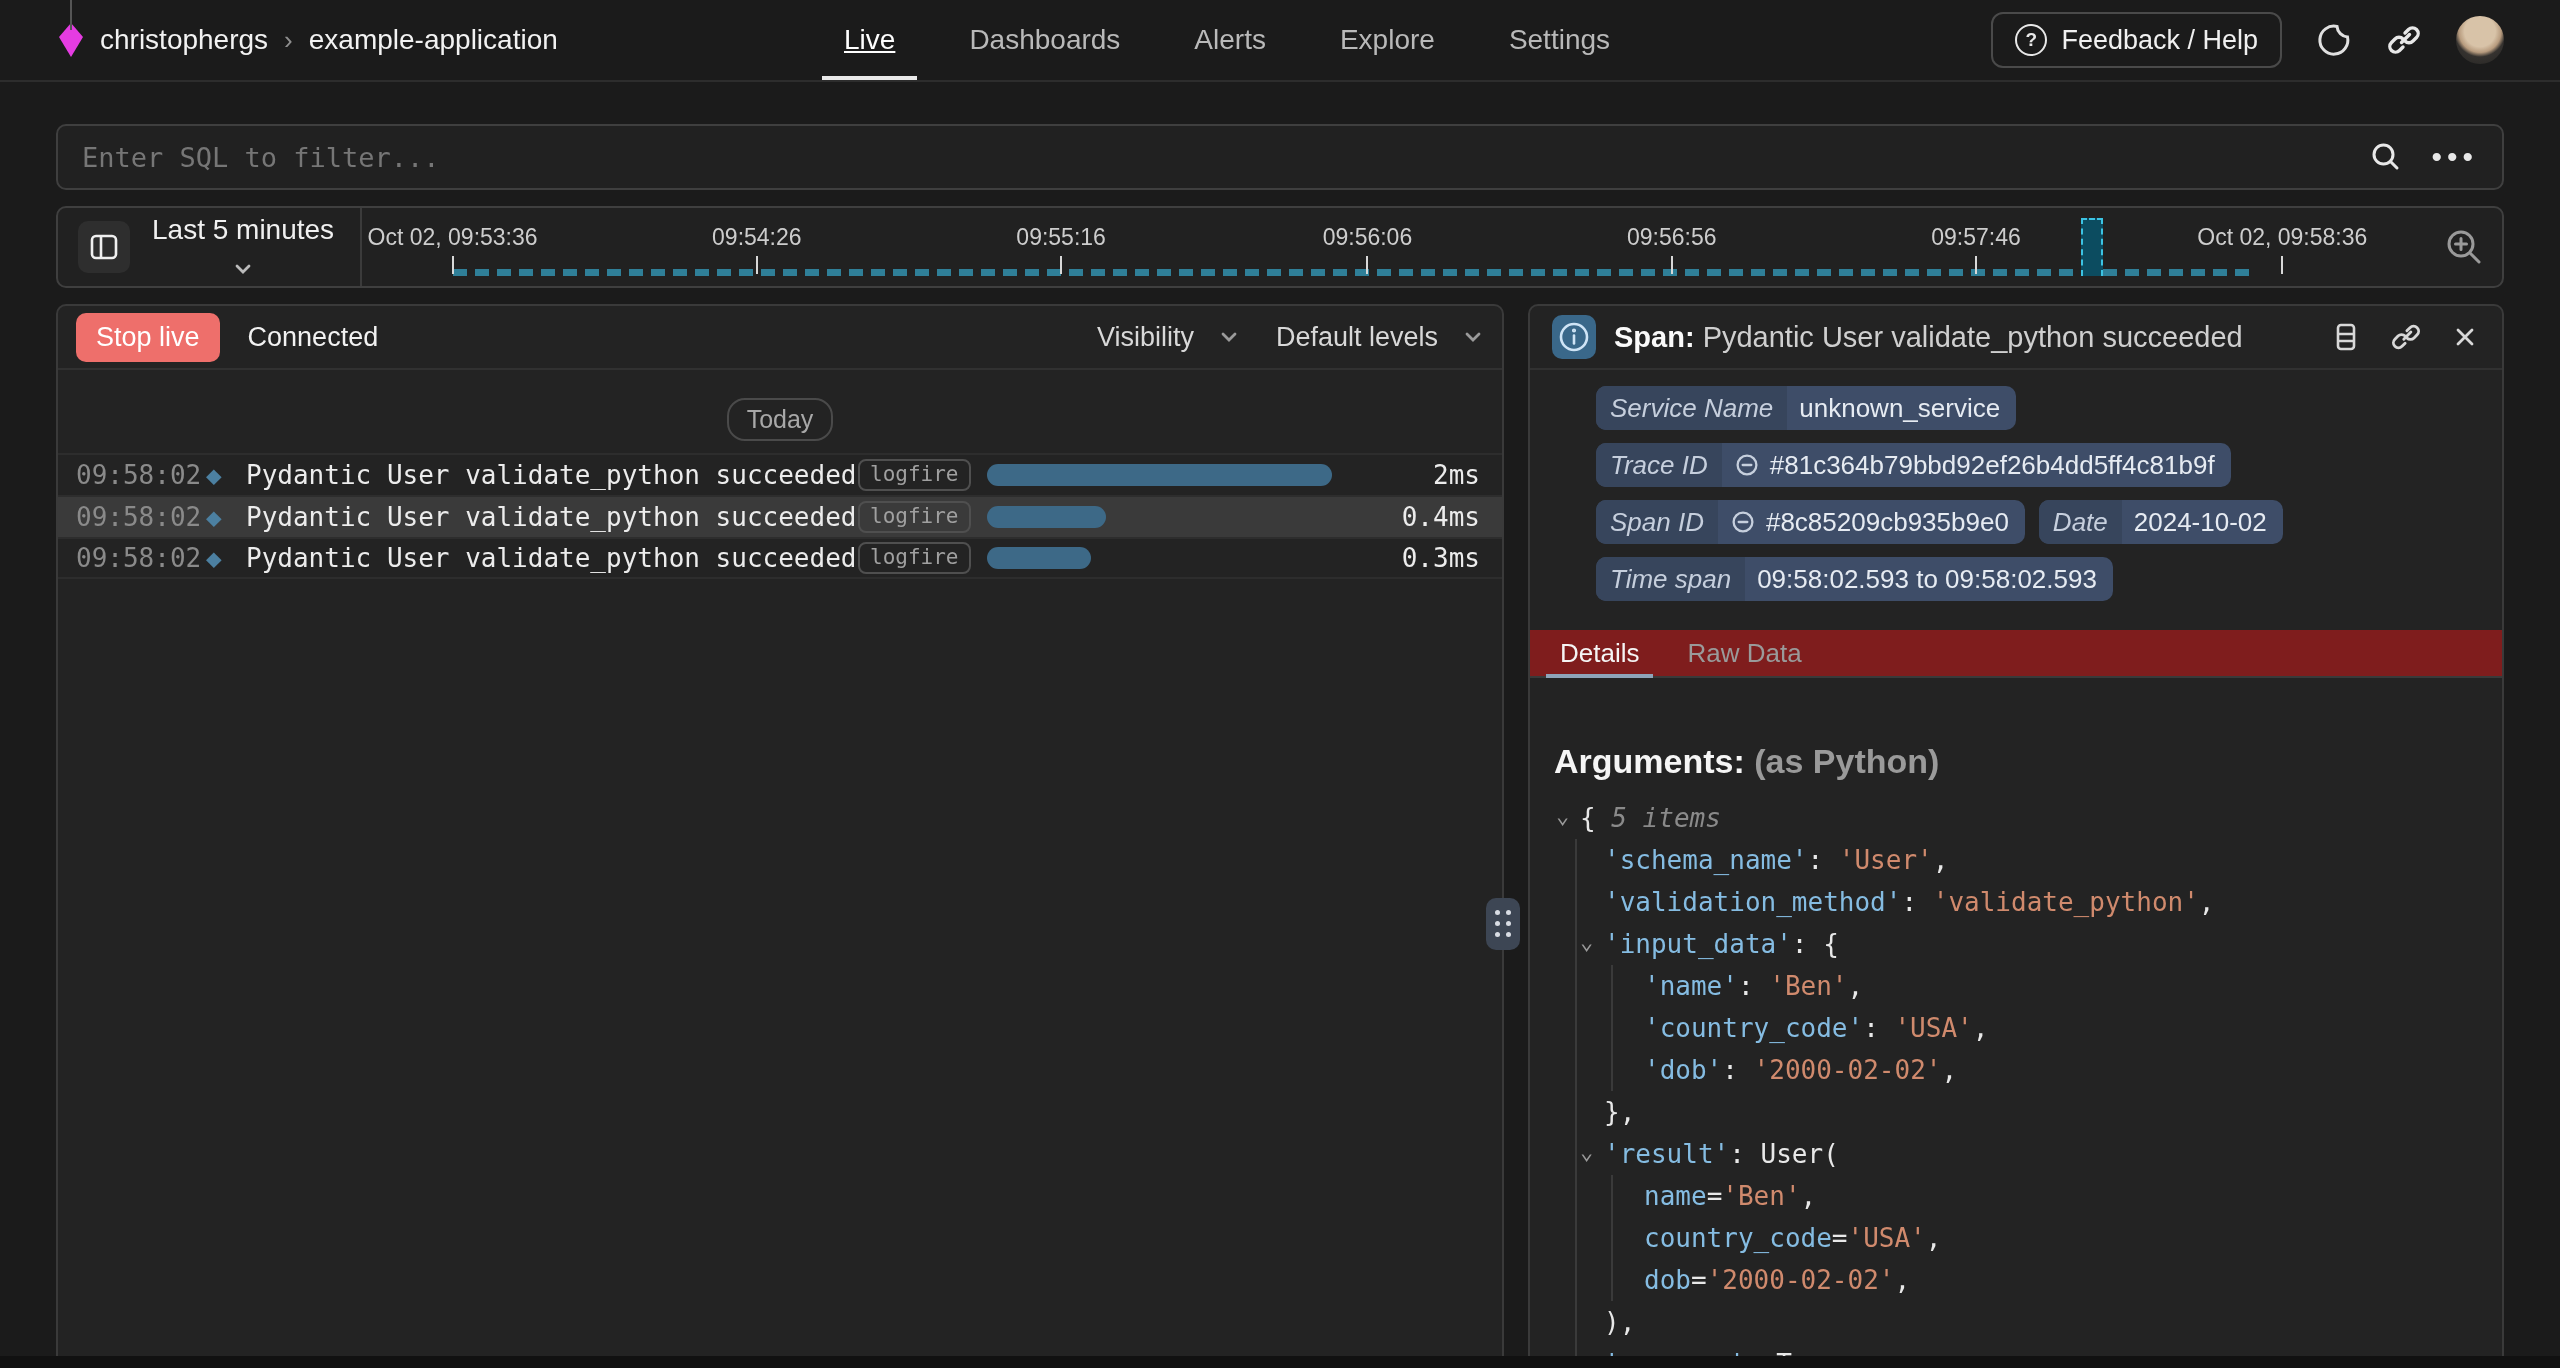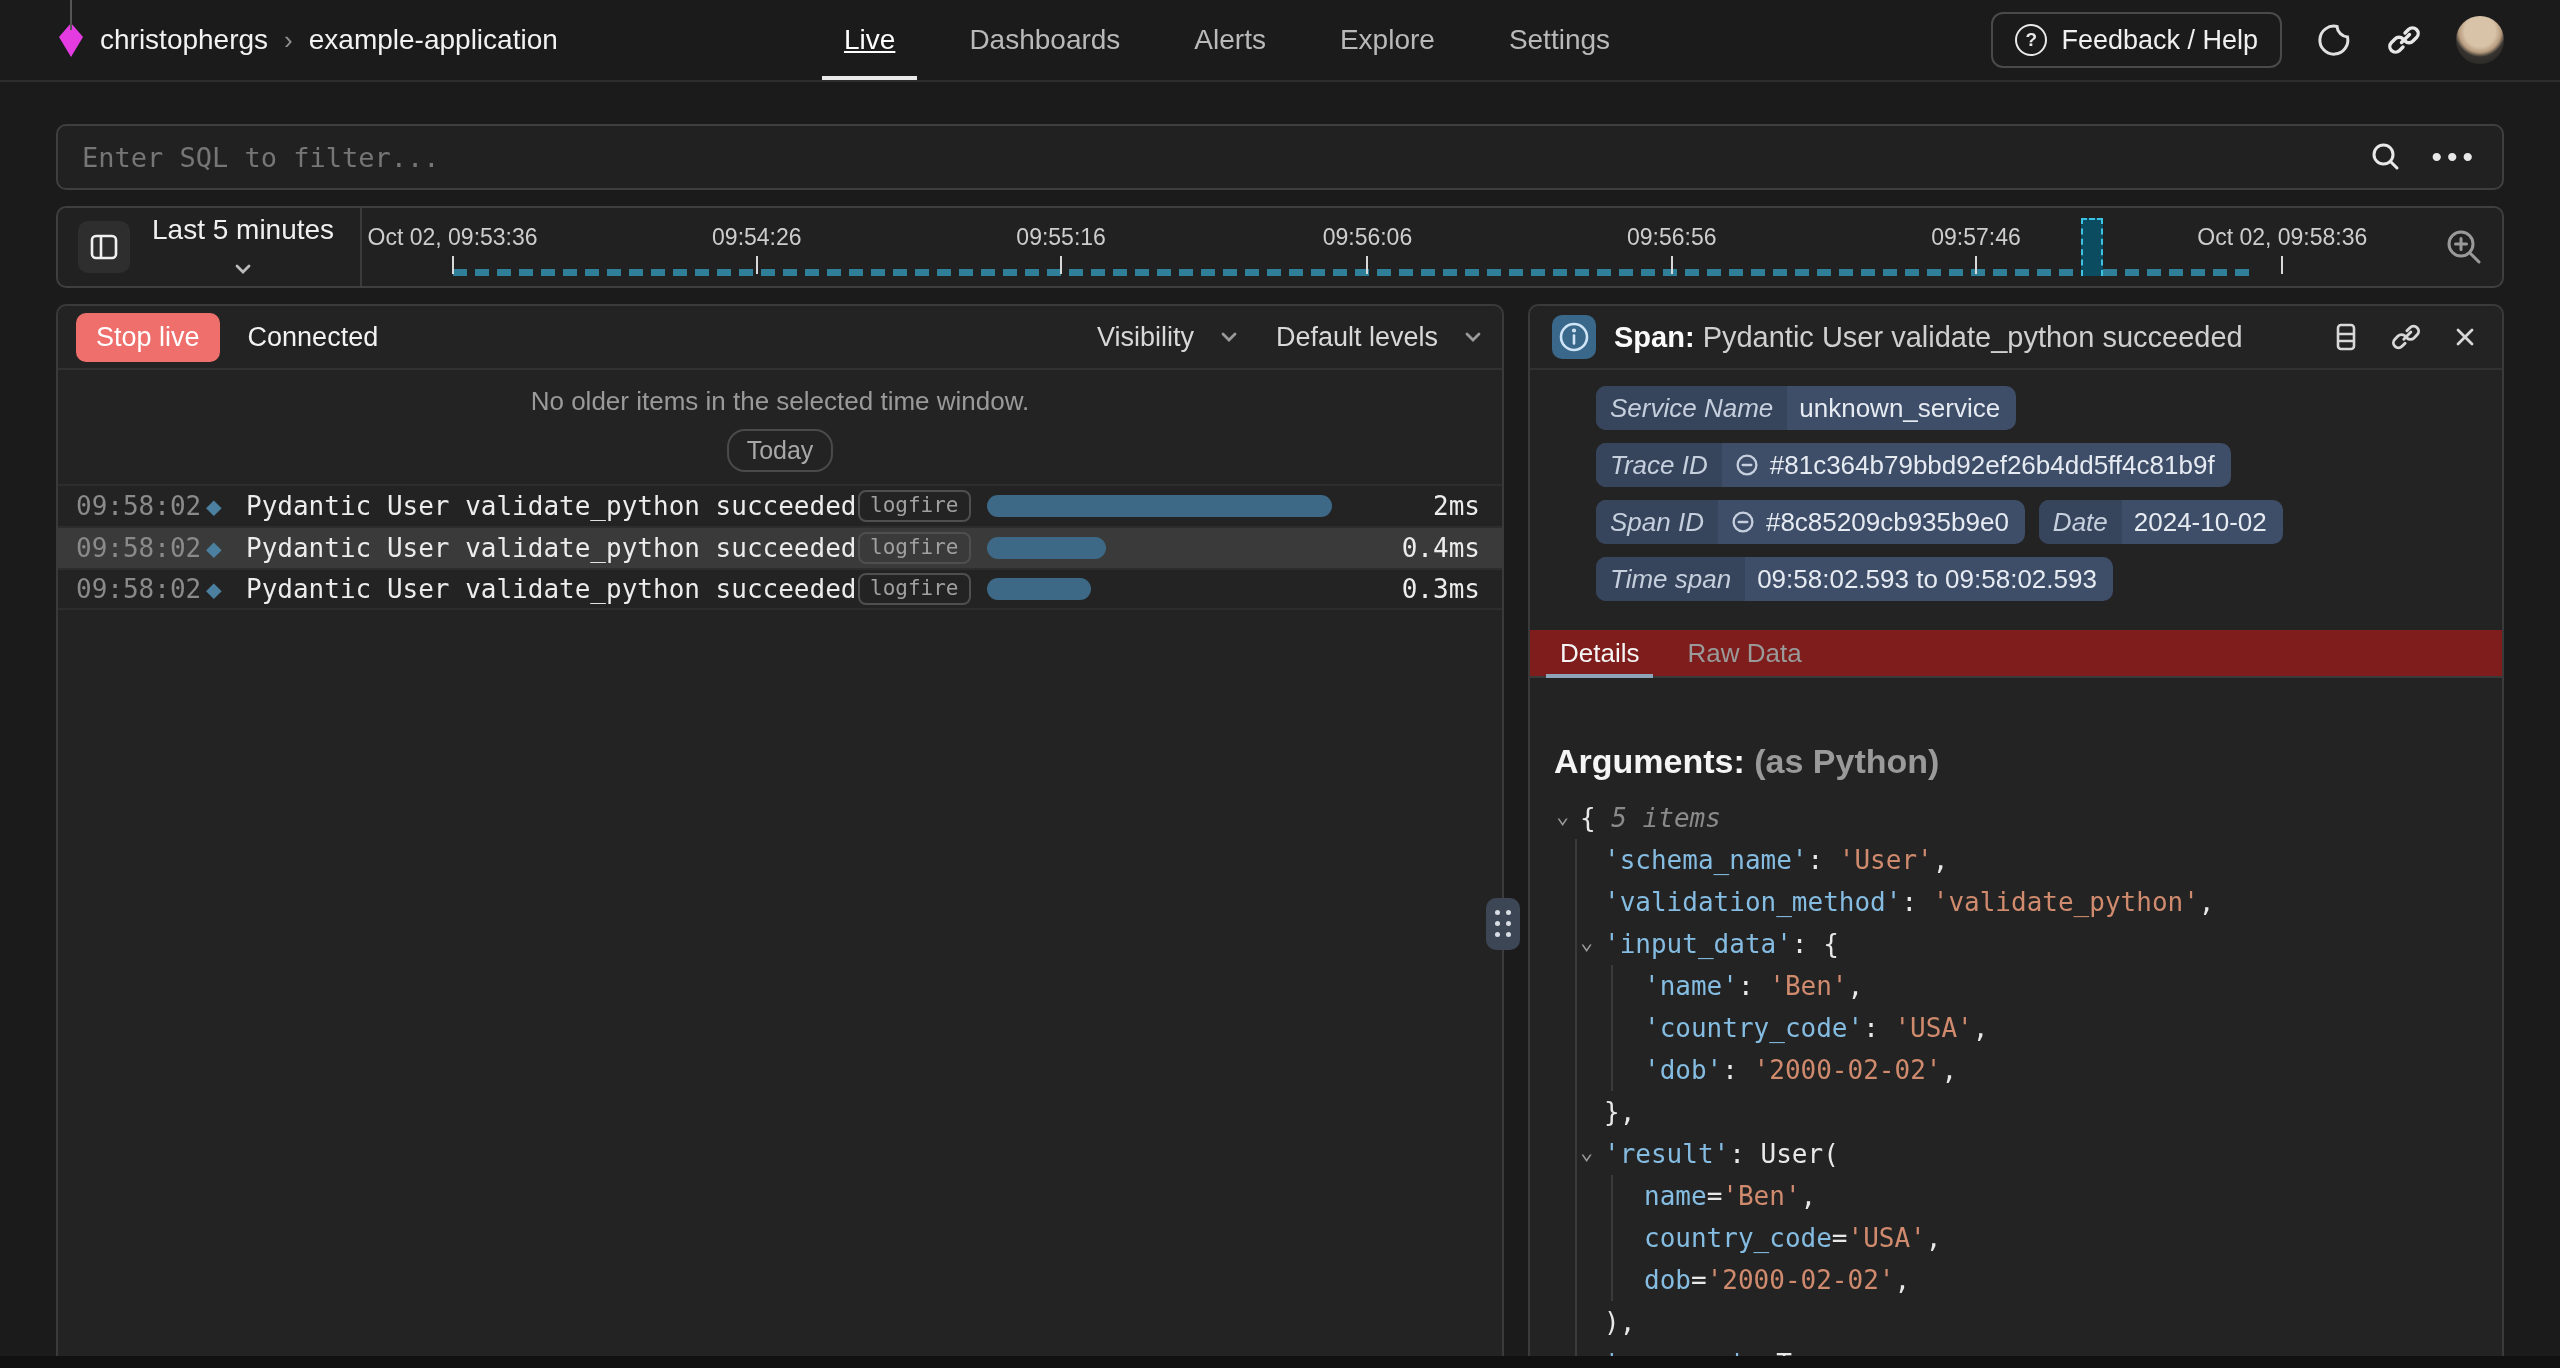--- a/index.html
+++ b/index.html
@@ -267,21 +267,20 @@
               </svg>
           </span>
           <span class="dropdown">
             <span>Default levels</span>
             <svg width="22" height="22" viewBox="0 0 22 22" fill="none" stroke="currentColor" stroke-width="2.8" stroke-linecap="round">
                 <path d="M5 8 l6 6 6 -6"></path>
               </svg>
           </span>
         </div>
         <div class="empty-wrap">
-          <div class="empty-msg">No older items in the selected time window.</div>
           <button class="today-btn">Today</button>
         </div>
         <div class="rows">
             <div class="row">
               <span class="time">09:58:02</span>
               <span class="dmd">◆</span>
               <span class="msg">Pydantic User validate_python succeeded</span>
               <span class="tag">logfire</span>
               <span class="barwrap">
                 <span class="bar" style="width: 69.5%;"></span>

